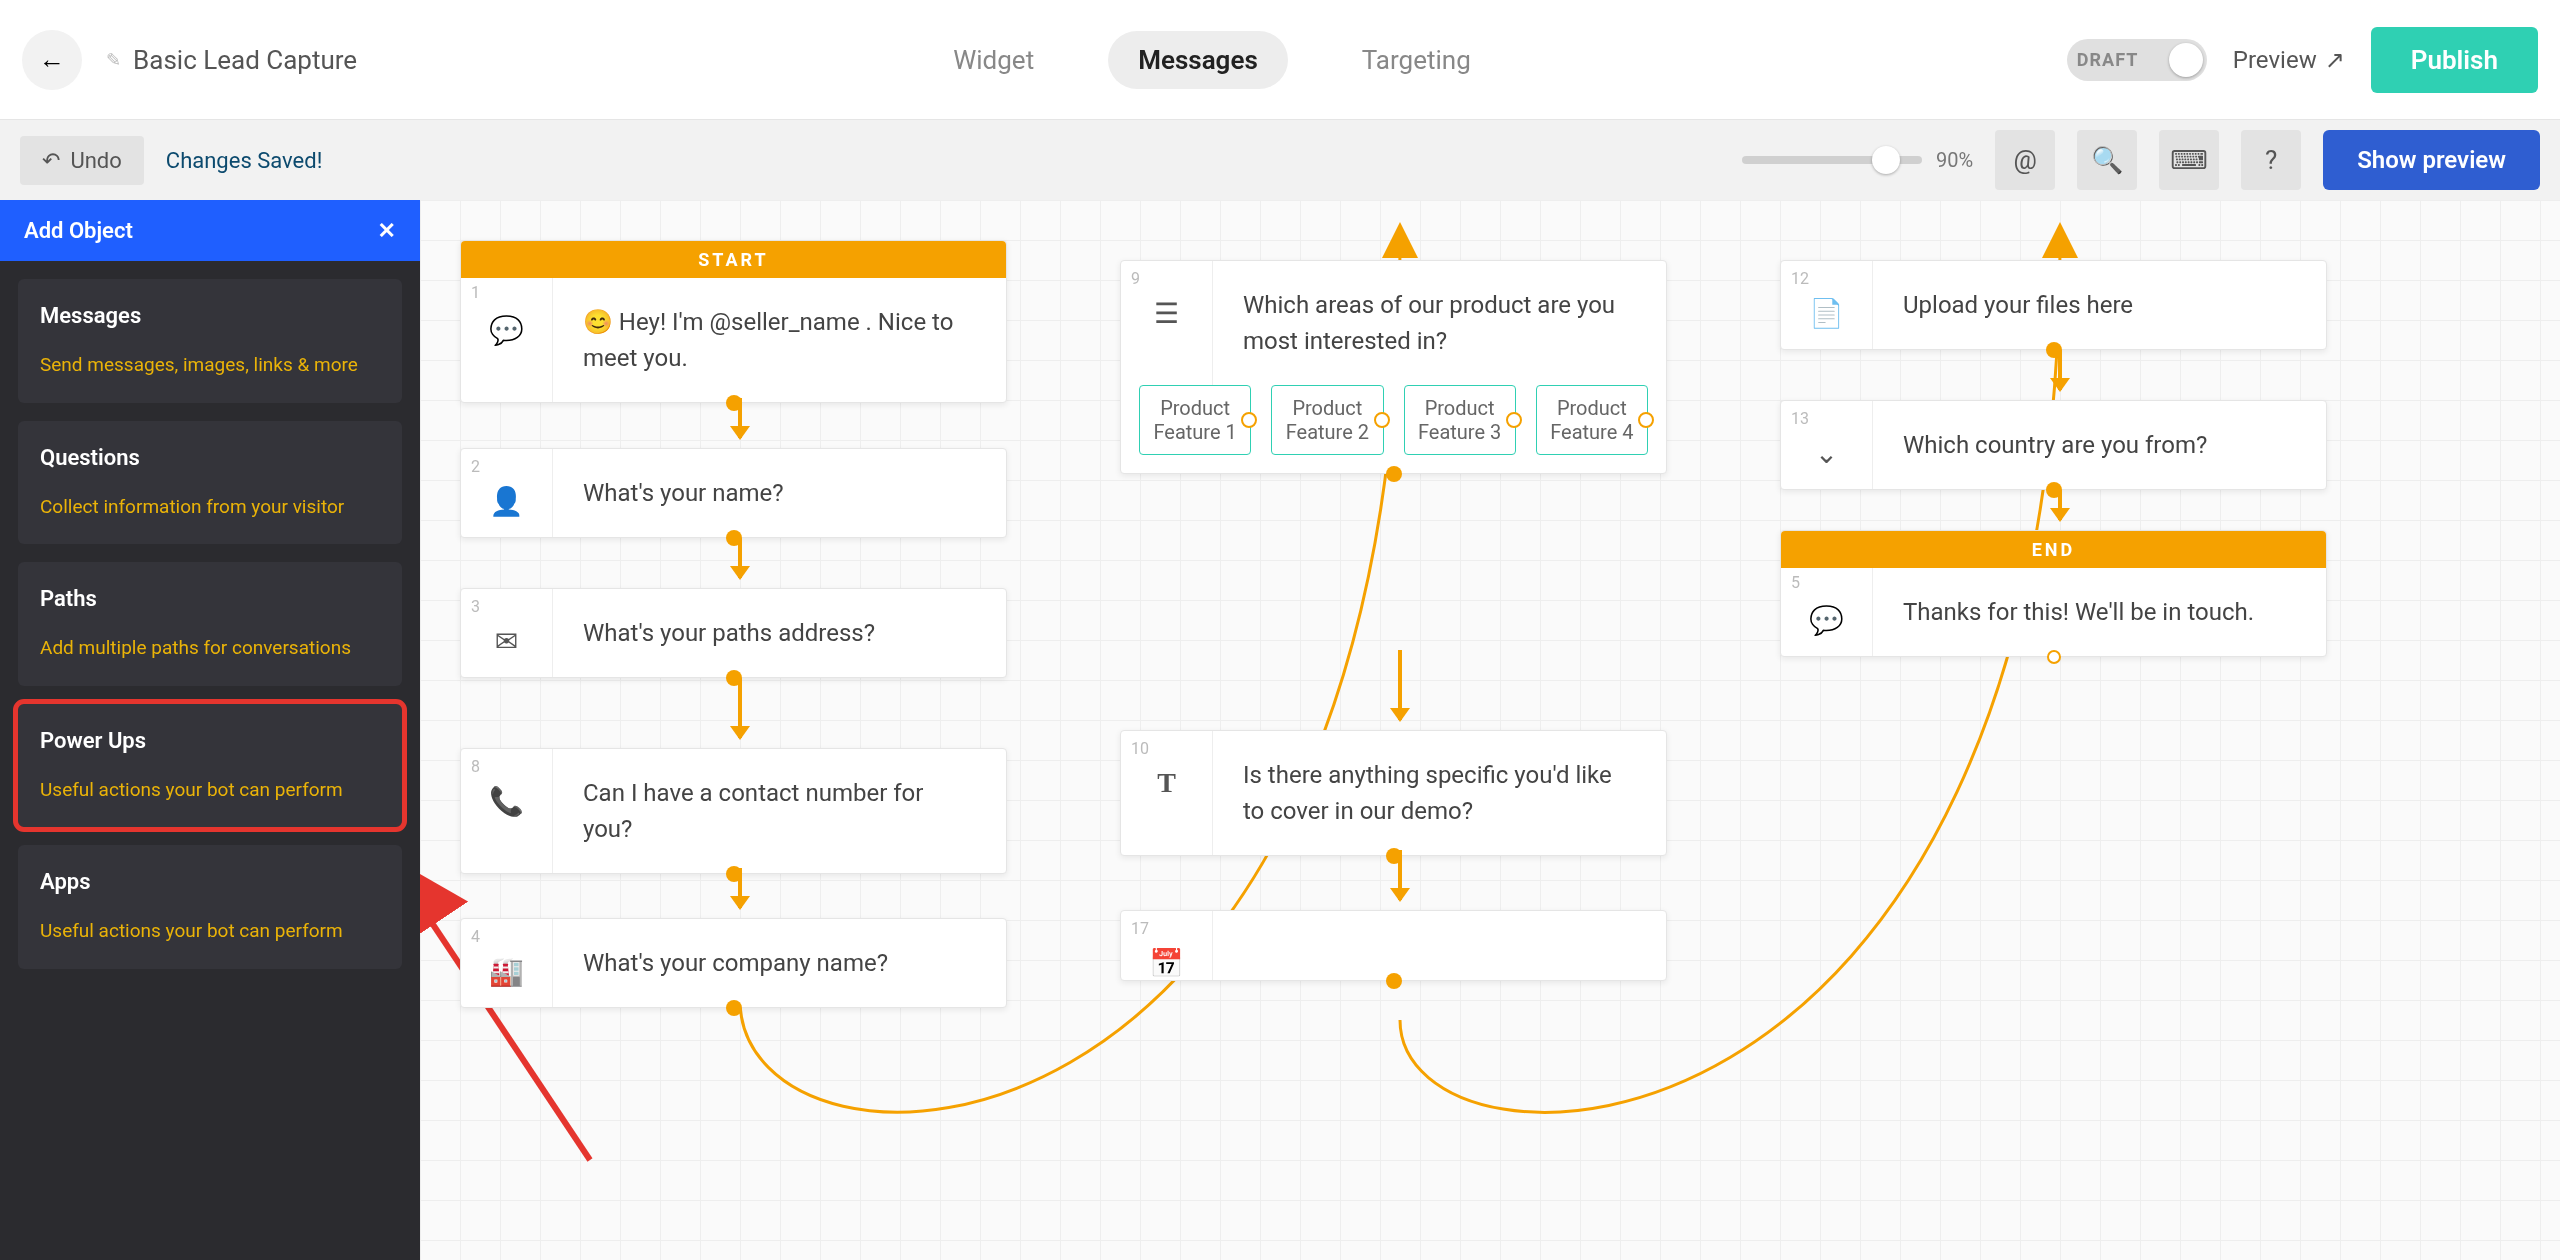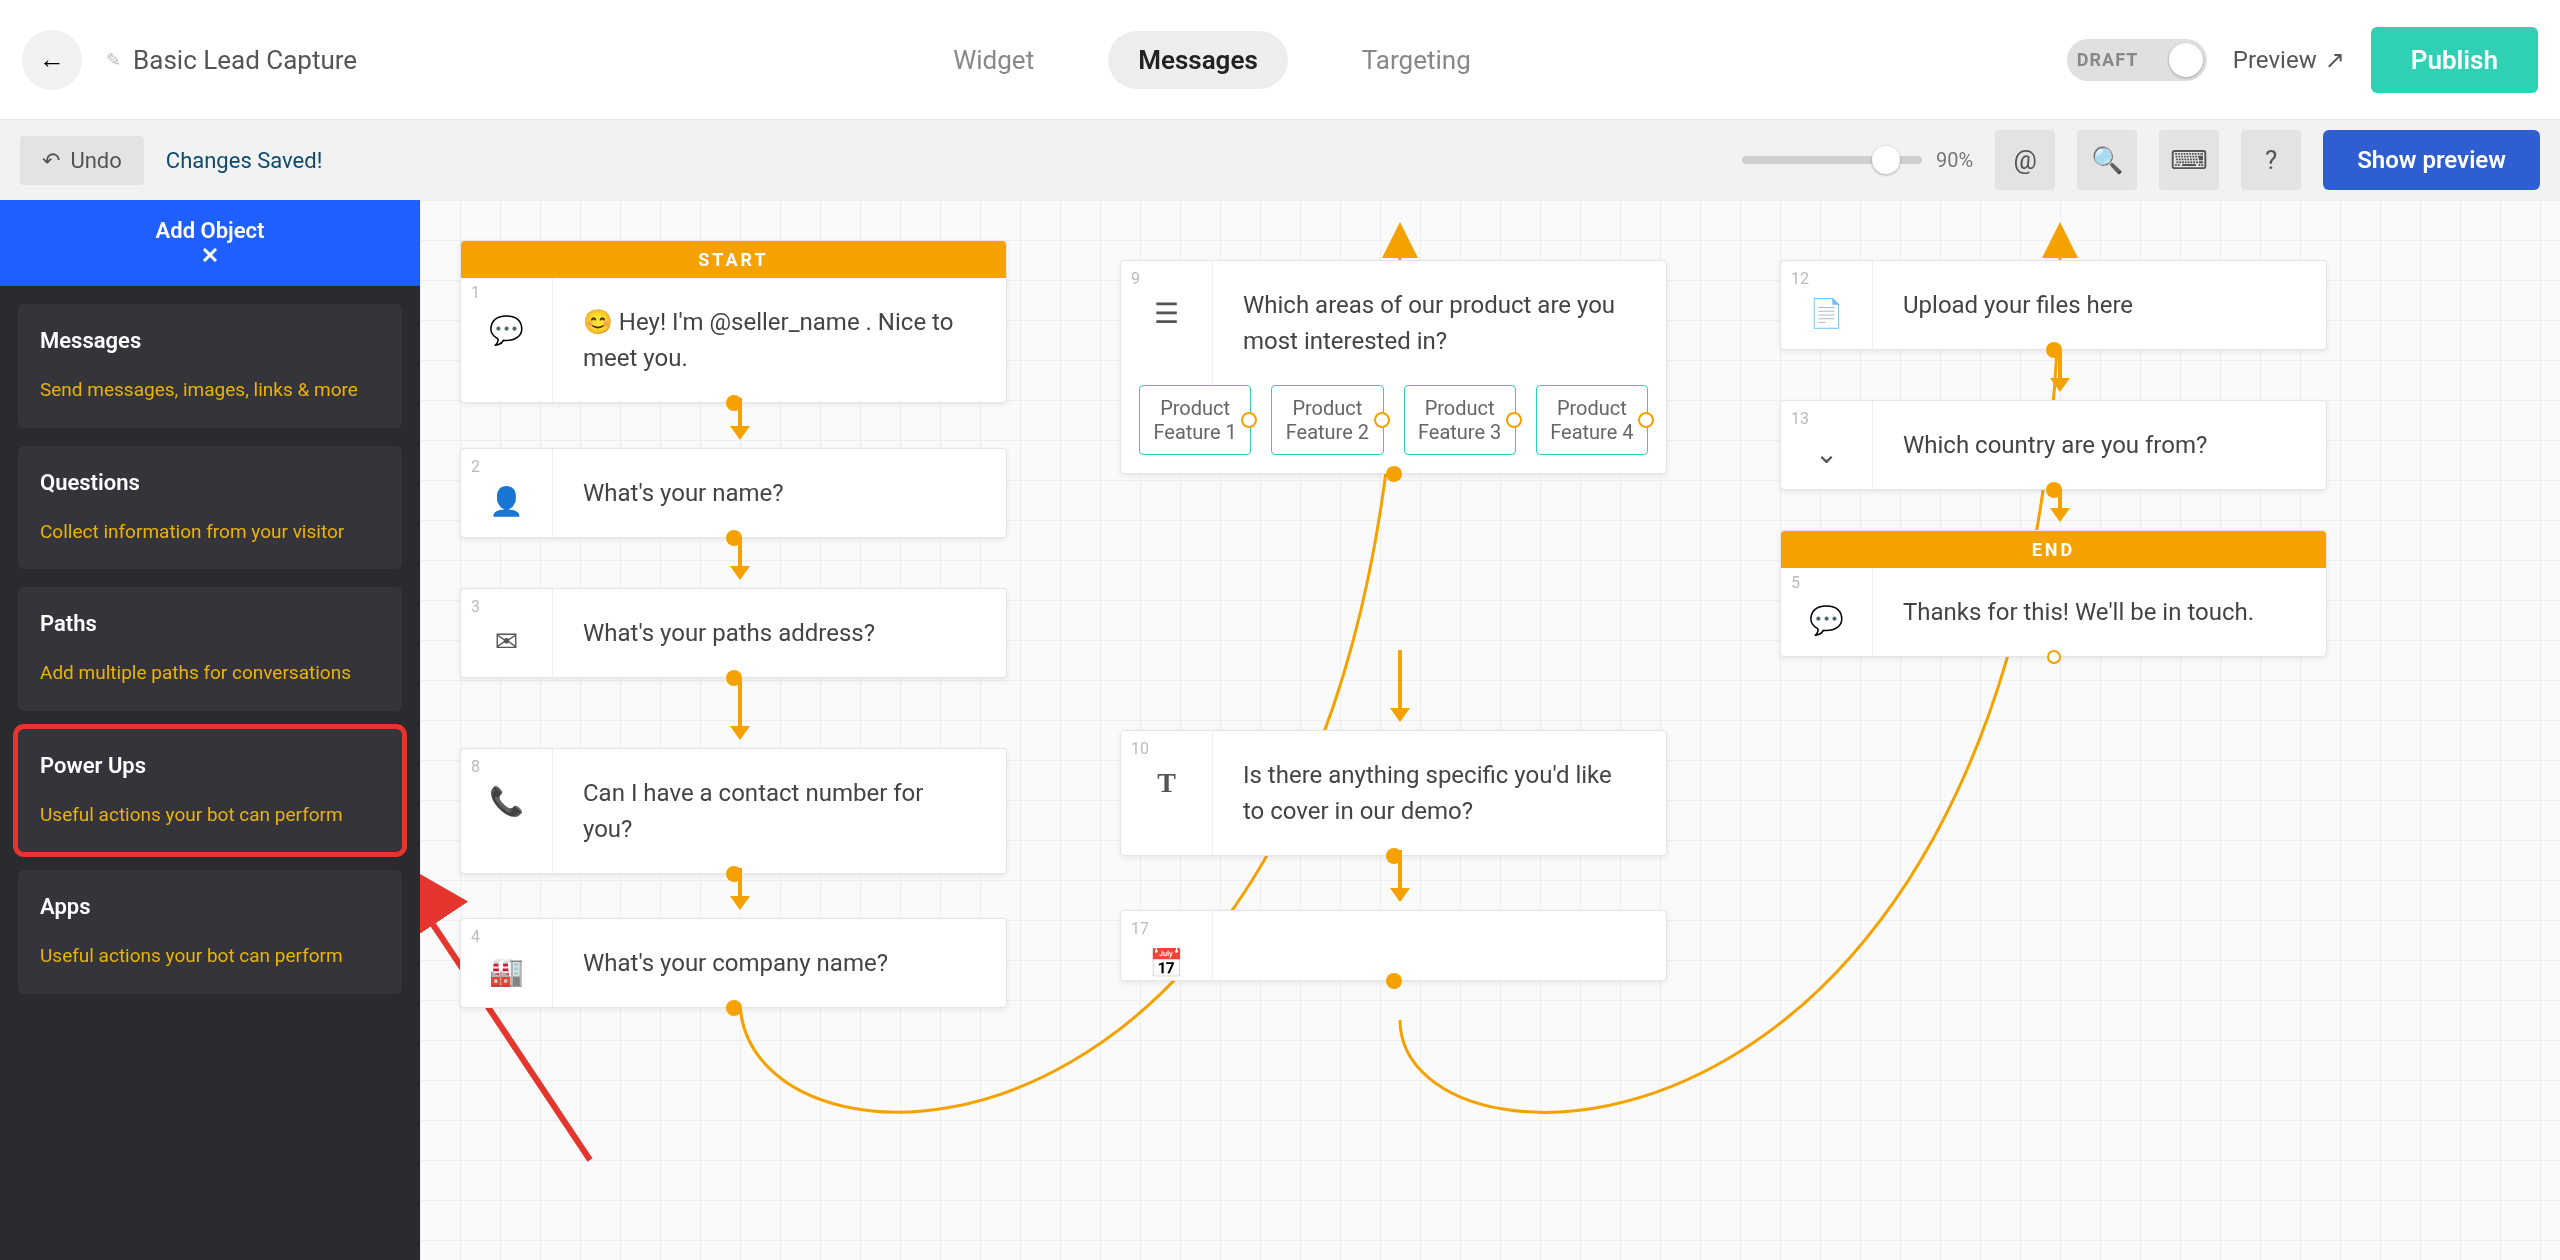--- a/index.html
+++ b/index.html
@@ -29,21 +29,21 @@
   .zoom-wrap { display: flex; align-items: center; gap: 14px; }
   .zoom-track { width: 180px; height: 8px; background: #d0d0d0; border-radius: 4px; position: relative; }
   .zoom-thumb { position: absolute; top: -10px; left: 130px; width: 28px; height: 28px; border-radius: 50%; background: #fff; box-shadow: 0 1px 3px rgba(0,0,0,.3); }
   .zoom-val { font-size: 20px; color: #777; }
   .tool-btn { width: 60px; height: 60px; background: #e3e3e3; border-radius: 4px; display: flex; align-items: center; justify-content: center; font-size: 26px; color: #555; cursor: pointer; }
   .show-preview-btn { background: #2f5ed1; color: #fff; font-size: 24px; font-weight: 600; padding: 16px 34px; border-radius: 6px; cursor: pointer; }
 
   
   .main { position: absolute; top: 200px; left: 0; right: 0; bottom: 0; }
   .sidebar { position: absolute; left: 0; top: 0; width: 420px; bottom: 0; background: #2b2b2f; z-index: 10; }
-  .sidebar-header { background: #1f5fff; color: #fff; font-size: 22px; font-weight: 600; padding: 18px 24px; display: flex; align-items: center; justify-content: space-between; flex-direction: column; }
+  .sidebar-header { background: #1f5fff; color: #fff; font-size: 22px; font-weight: 600; padding: 18px 24px; display: flex; align-items: center; justify-content: space-between; }
   .sidebar-header .close { font-size: 22px; cursor: pointer; }
   .side-list { padding: 18px; display: flex; flex-direction: column; gap: 18px; }
   .side-card { background: #34343a; border-radius: 6px; padding: 24px 22px; cursor: pointer; }
   .side-card.highlight { outline: 5px solid #e5352e; outline-offset: 0; }
   .side-card .t { color: #fff; font-size: 22px; font-weight: 600; margin-bottom: 10px; }
   .side-card .d { color: #eab308; font-size: 19px; line-height: 1.4; margin-top: 24px; }
 
   .canvas { position: absolute; left: 420px; right: 0; top: 0; bottom: 0;
             background-image: linear-gradient(#eee 1px, transparent 1px), linear-gradient(90deg, #eee 1px, transparent 1px);
             background-size: 40px 40px; background-color: #fafafa; }

